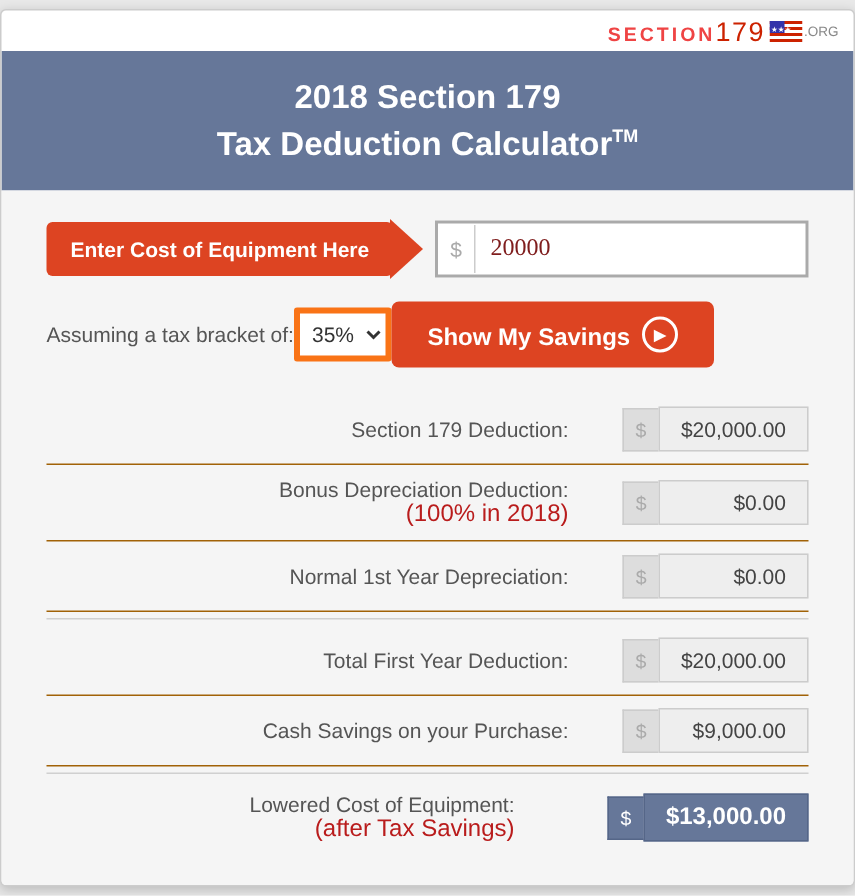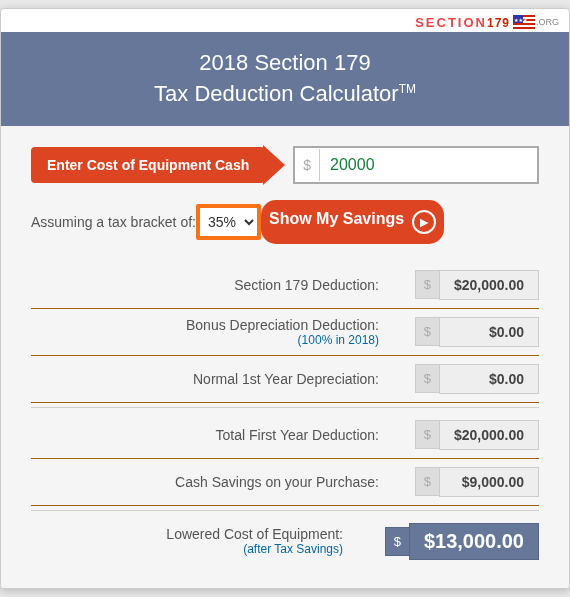--- a/index.html
+++ b/index.html
@@ -26,21 +26,21 @@
       letter-spacing: 1px;
     }
     .header {
       background: #667799;
       color: #ffffff;
       text-align: center;
       padding: 16px 20px;
     }
     .header h1 {
       font-size: 22px;
-      font-weight: normal;
+      font-weight: bold;
       line-height: 1.4;
     }
     .header h1 sup {
       font-size: 12px;
     }
     .content {
       background: #f5f5f5;
       padding: 20px 30px 20px 30px;
     }
     .input-row {
@@ -82,23 +82,24 @@
       padding: 8px 8px;
       color: #aaaaaa;
       font-size: 14px;
       border-right: 1px solid #cccccc;
     }
     .cost-input {
       border: none;
       outline: none;
       padding: 8px 10px;
       font-size: 16px;
-      color: #15803d;
+      color: #7f1d1d;
       width: 100%;
       background: transparent;
+      font-family: Liberation Serif, serif;
     }
     .tax-row {
       display: flex;
       align-items: center;
       margin-bottom: 18px;
     }
     .tax-label {
       font-size: 14px;
       color: #555;
       white-space: nowrap;
@@ -109,27 +110,27 @@
       padding: 5px 4px;
       font-size: 14px;
       color: #333;
       border-radius: 2px;
       cursor: pointer;
     }
     .show-savings-btn {
       background: #dd4422;
       color: #ffffff;
       border: none;
-      padding: 10px 8px;
+      padding: 10px 24px;
       font-size: 16px;
       font-weight: bold;
-      border-radius: 15px;
+      border-radius: 5px;
       cursor: pointer;
       display: flex;
-      align-items: flex-start;
+      align-items: flex-end;
       gap: 8px;
       white-space: nowrap;
     }
     .show-savings-btn .btn-icon {
       display: inline-flex;
       align-items: center;
       justify-content: center;
       width: 24px;
       height: 24px;
       border: 2px solid #ffffff;
@@ -148,58 +149,58 @@
       gap: 36px;
     }
     .result-label {
       font-size: 14px;
       color: #555;
       text-align: right;
       flex: 1;
     }
     .result-label .sub-label {
       display: block;
-      font-size: 12px;
-      color: #0369a1;
+      font-size: 16px;
+      color: #b91c1c;
     }
     .result-value-wrapper {
       display: flex;
       align-items: center;
       min-width: 160px;
       justify-content: flex-end;
     }
     .result-dollar {
       background: #dddddd;
       color: #aaaaaa;
       padding: 6px 8px;
       font-size: 13px;
       border: 1px solid #cccccc;
       border-right: none;
     }
     .result-value {
       background: #eeeeee;
       color: #444;
       padding: 6px 14px;
       font-size: 14px;
-      font-weight: bold;
+      font-weight: normal;
       border: 1px solid #cccccc;
       text-align: right;
       min-width: 100px;
     }
     .result-row.highlighted .result-dollar {
       background: #667799;
       color: #ffffff;
       border-color: #556688;
     }
     .result-row.highlighted .result-value {
       background: #667799;
       color: #ffffff;
       border-color: #556688;
       font-weight: bold;
-      font-size: 20px;
+      font-size: 16px;
     }
     .divider {
       border: none;
       border-top: 1px solid #d0d0d0;
       margin: 4px 0;
     }
     .results-section {
       margin-top: 4px;
     }
     .logo-wrapper {
@@ -209,21 +210,21 @@
       padding: 4px 10px 2px 10px;
     }
   </style>
 </head>
 <body>
 
 <div class="calculator">
 
   <div class="logo-wrapper">
     <span class="logo-text">
-      <span style="color:#ef4444; font-weight:900; font-size:13px; letter-spacing:2px;">SECTION</span><span style="color:#cc2200; font-weight:700; font-size:12px;">179</span>
+      <span style="color:#ef4444; font-weight:900; font-size:13px; letter-spacing:2px;">SECTION</span><span style="color:#cc2200; font-weight:400; font-size:18px;">179</span>
     </span>
 
     <svg width="22" height="14" viewBox="0 0 22 14" style="margin-left:3px; vertical-align:middle;">
       <rect width="22" height="2" y="0" fill="#cc2200"></rect>
       <rect width="22" height="2" y="2" fill="#ffffff"></rect>
       <rect width="22" height="2" y="4" fill="#cc2200"></rect>
       <rect width="22" height="2" y="6" fill="#ffffff"></rect>
       <rect width="22" height="2" y="8" fill="#cc2200"></rect>
       <rect width="22" height="2" y="10" fill="#ffffff"></rect>
       <rect width="22" height="2" y="12" fill="#cc2200"></rect>
@@ -238,21 +239,21 @@
     <h1>
       <span>2018 Section 179</span><br>
       <span>Tax Deduction Calculator</span><sup>TM</sup>
     </h1>
   </div>
 
   <div class="content">
 
     <div class="input-row">
       <div class="label-arrow">
-        <span>Enter Cost of Equipment Cash</span>
+        <span>Enter Cost of Equipment Here</span>
       </div>
       <div class="cost-input-wrapper">
         <span class="dollar-sign">$</span>
         <input class="cost-input" type="text" value="20000" style="">
       </div>
     </div>
 
     <div class="tax-row">
       <span class="tax-label">Assuming a tax bracket of:</span>
       <select class="tax-select">

